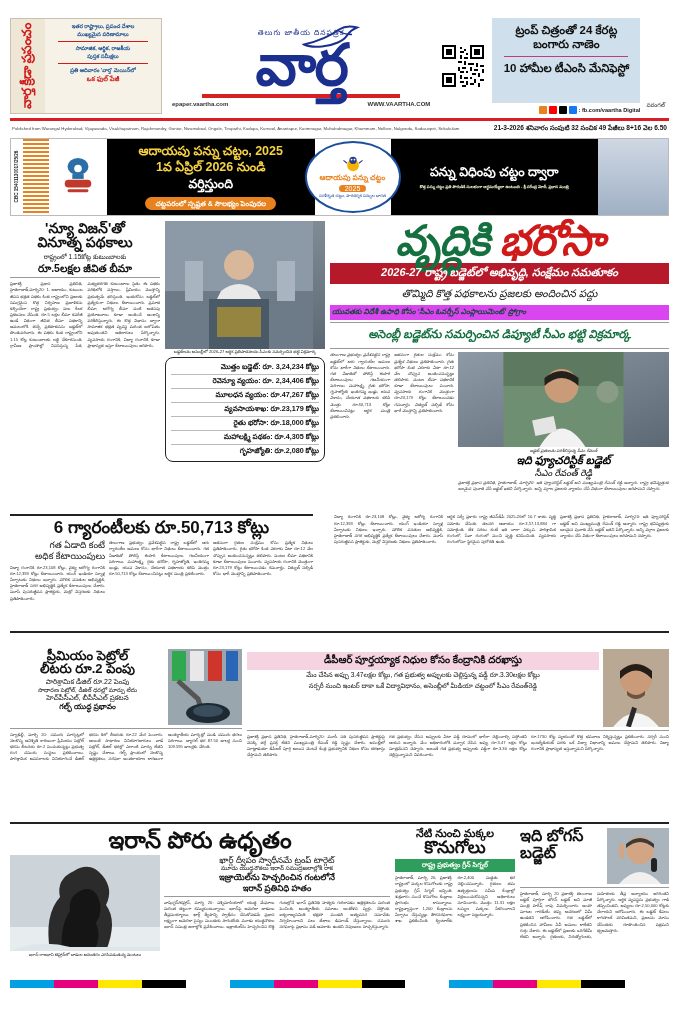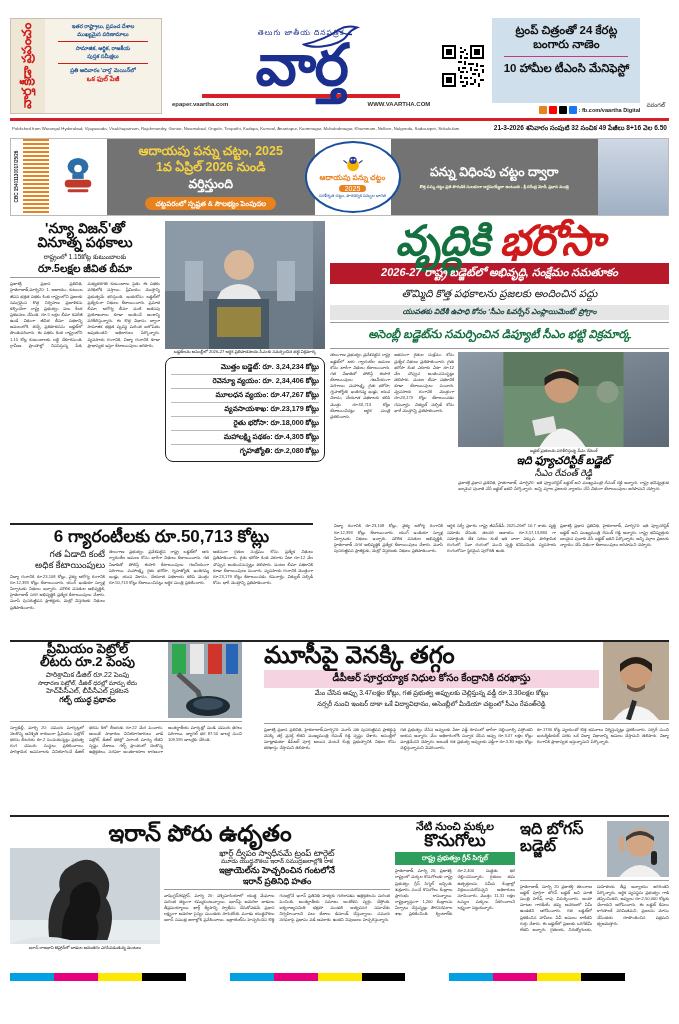--- a/index.html
+++ b/index.html
@@ -81,21 +81,21 @@
   }
   .ad-cbc {
     width: 12px; background: #fff; display: flex; align-items: center; justify-content: center;
   }
   .ad-cbc span {
     transform: rotate(-90deg); white-space: nowrap; font-size: 4.6px; color: #222; font-weight: bold;
   }
   .ad-stripe { width: 26px; background: repeating-linear-gradient(180deg,#e8821f 0 2px,#fff 2px 4px); }
   .ad-emblem { width: 58px; display: flex; align-items: center; justify-content: center; }
   .ad-blue {
-    flex: 1; background: #737373; color: #fff;
+    flex: 1; background: #000000; color: #fff;
     display: flex; align-items: center; padding: 0 6px; position: relative;
   }
   .ad-blue .t1 { font-size: 12.5px; font-weight: bold; color: #f5d142; line-height: 1.3; text-align: center; width: 100%; }
   .ad-blue .t1 .w { color: #fff; }
   .ad-pill {
     margin: 5px auto 0 auto; background: #e8821f; color: #fff;
     border-radius: 10px; font-size: 7px; padding: 2px 10px; display: inline-block;
   }
   .ad-circle {
     width: 96px; background: #fff; border-radius: 50%;
@@ -134,40 +134,40 @@
     letter-spacing: -1px;
   }
   .mega .g { color: #14713f; }
   .mega .r { color: #cf1a1a; }
   .band-red {
     background: #b5192a; color: #fff; font-size: 11px; font-weight: bold;
     text-align: center; padding: 3px 2px; margin-top: 3px;
   }
   .band-plain { font-size: 10.5px; text-align: center; padding: 3px 0; color: #111; }
   .band-teal {
-    background: #e5e5e5; color: #14443c; font-size: 7.4px; font-weight: bold;
-    text-align: center; padding: 2px;
+    background: #d946ef; color: #14443c; font-size: 7.4px; font-weight: bold;
+    padding: 2px;
   }
   .green-head { color: #14713f; font-size: 11.5px; font-weight: bold; text-align: center; padding: 3px 0; }
 
   .figbox {
     border: 1px solid #222; border-radius: 8px; padding: 3px 5px; background: #fff;
   }
   .figbox .row {
     font-size: 7.2px; font-weight: bold; color: #111;
     text-align: right; padding: 1.5px 0; border-bottom: 1px solid #bbb;
   }
   .figbox .row:last-child { border-bottom: none; }
   .figcap { font-size: 4.2px; text-align: center; color: #222; padding-bottom: 2px; }
 
   .big2 { font-size: 17px; font-weight: bold; text-align: center; color: #111; line-height: 1.05; }
   .sub2 { font-size: 9px; text-align: right; color: #111; line-height: 1.2; }
 
   
-  .sec2 { display: flex; gap: 22px; margin-top: 0; }
+  .sec2 { display: flex; gap: 5px; margin-top: 16px; }
   .s2a { width: 232px; }
   .s2b { flex: 1; }
   .pill-pink { background: #f6d3e0; color: #111; font-size: 10px; font-weight: bold; text-align: center; padding: 2px; }
   .line-sm { font-size: 6.6px; text-align: center; color: #111; padding: 1px 0; }
 
   
   .sec3 { display: flex; gap: 5px; margin-top: 4px; }
   .s3a { width: 380px; }
   .s3b { width: 120px; }
   .s3c { flex: 1; }
@@ -399,21 +399,21 @@
           </div>
           <div class="caption">బడ్జెట్ ప్రతులను పరిశీలిస్తున్న సీఎం రేవంత్</div>
           <div style="font-size:11px;font-weight:bold;text-align:center;line-height:1.2">ఇది ఫ్యూచరిస్టిక్ బడ్జెట్</div>
           <div style="font-size:9px;text-align:center">సీఎం రేవంత్ రెడ్డి</div>
           <div class="body-text" style="height:22px;overflow:hidden">ప్రజాశక్తి ప్రధాన ప్రతినిధి, హైదరాబాద్, మార్చి20: ఇది ఫ్యూచరిస్టిక్ బడ్జెట్ అని ముఖ్యమంత్రి రేవంత్ రెడ్డి అన్నారు. రాష్ట్ర భవిష్యత్తుకు బలమైన పునాది వేసే బడ్జెట్ ఇదని పేర్కొన్నారు. అన్ని వర్గాల ప్రజలకు న్యాయం చేసే విధంగా కేటాయింపులు జరిపామని చెప్పారు.</div>
         </div>
       </div>
     </div>
   </div>
 
-  <div style="display:flex; gap:21px; margin-top:11px">
+  <div style="display:flex; gap:21px; margin-top:2px">
     <div style="width:303px">
       <div class="hr-thick"></div>
       <div class="big2" style="padding:3px 0">6 గ్యారంటీలకు రూ.50,713 కోట్లు</div>
       <div style="display:flex;gap:4px">
         <div style="width:95px">
           <div class="sub2">గత ఏడాది కంటే</div>
           <div class="sub2">అధిక కేటాయింపులు</div>
           <div class="body-text" style="height:62px;overflow:hidden;margin-top:3px">విద్యా రంగానికి రూ.23,108 కోట్లు, వైద్య ఆరోగ్య రంగానికి రూ.12,393 కోట్లు కేటాయించారు. యంగ్ ఇండియా స్కూళ్ల ఏర్పాటుకు నిధులు ఇచ్చారు. మౌలిక వసతుల అభివృద్ధికి, హైదరాబాద్ నగర అభివృద్ధికి ప్రత్యేక కేటాయింపులు చేశారు. మూసీ పునరుజ్జీవన ప్రాజెక్టుకు, మెట్రో విస్తరణకు నిధులు ప్రతిపాదించారు.</div>
         </div>
         <div class="body-text" style="width:100px;height:82px;overflow:hidden">తెలంగాణ ప్రభుత్వం ప్రవేశపెట్టిన రాష్ట్ర బడ్జెట్‌లో ఆరు గ్యారంటీల అమలు కోసం భారీగా నిధులు కేటాయించారు. గత ఏడాదితో పోలిస్తే ఈసారి కేటాయింపులు గణనీయంగా పెరిగాయి. మహాలక్ష్మి, రైతు భరోసా, గృహజ్యోతి, ఇందిరమ్మ ఇండ్లు, యువ వికాసం, చేయూత పథకాలకు కలిపి మొత్తం రూ.50,713 కోట్లు కేటాయించినట్లు ఆర్థిక మంత్రి ప్రకటించారు.</div>
@@ -454,21 +454,20 @@
           </svg>
         </div>
       </div>
       <div class="hr-thin" style="margin:3px 0"></div>
       <div class="body-text" style="column-count:3;height:86px;overflow:hidden">న్యూఢిల్లీ, మార్చి 20: చమురు మార్కెట్లలో నెలకొన్న అనిశ్చితి కారణంగా ప్రీమియం పెట్రోల్ ధరను లీటరుకు రూ.2 పెంచుతున్నట్లు ప్రభుత్వ రంగ చమురు సంస్థలు ప్రకటించాయి. పారిశ్రామిక అవసరాలకు వినియోగించే డీజిల్ ధరను కిలో లీటరుకు రూ.22 మేర పెంచారు. అయితే సాధారణ వినియోగదారులు వాడే పెట్రోల్, డీజిల్ ధరల్లో ఎలాంటి మార్పు లేదని స్పష్టం చేశాయి. గల్ఫ్ ప్రాంతంలో నెలకొన్న ఉద్రిక్తతలు, సరఫరా అంతరాయాల కారణంగా అంతర్జాతీయ మార్కెట్లో ముడి చమురు ధరలు పెరిగాయి. బ్యారెల్ ధర 87.50 డాలర్ల నుంచి 109.595 డాలర్లకు చేరింది.</div>
     </div>
 
     <div class="s2b">
       <div style="display:flex;gap:4px">
         <div style="flex:1">
-          <div class="hl" style="font-size:24px;text-align:left">మూసీపై వెనక్కి తగ్గం</div>
           <div class="pill-pink" style="margin-top:3px">డీపీఆర్ పూర్తయ్యాక నిధుల కోసం కేంద్రానికి దరఖాస్తు</div>
           <div class="line-sm">మేం చేసిన అప్పు 3.47లక్షల కోట్లు, గత ప్రభుత్వ అప్పులకు చెల్లిస్తున్న వడ్డీ రూ.3.30లక్షల కోట్లు</div>
           <div class="line-sm">నర్సరీ నుంచి ఇంటర్ దాకా ఒకే విద్యావిధానం, అసెంబ్లీలో మీడియా చట్టంలో సీఎం రేవంత్‌రెడ్డి</div>
         </div>
         <div class="photo" style="width:66px;height:78px">
           <svg viewBox="0 0 66 78" width="66" height="78">
             <rect width="66" height="78" fill="#b9a894"></rect>
             <circle cx="33" cy="30" r="16" fill="#c99b78"></circle>
             <path d="M17 30 Q33 13 49 30 L49 22 Q33 8 17 22 Z" fill="#221d18"></path>
             <path d="M24 42 Q33 50 42 42 L42 46 Q33 54 24 46 Z" fill="#6e5440"></path>

